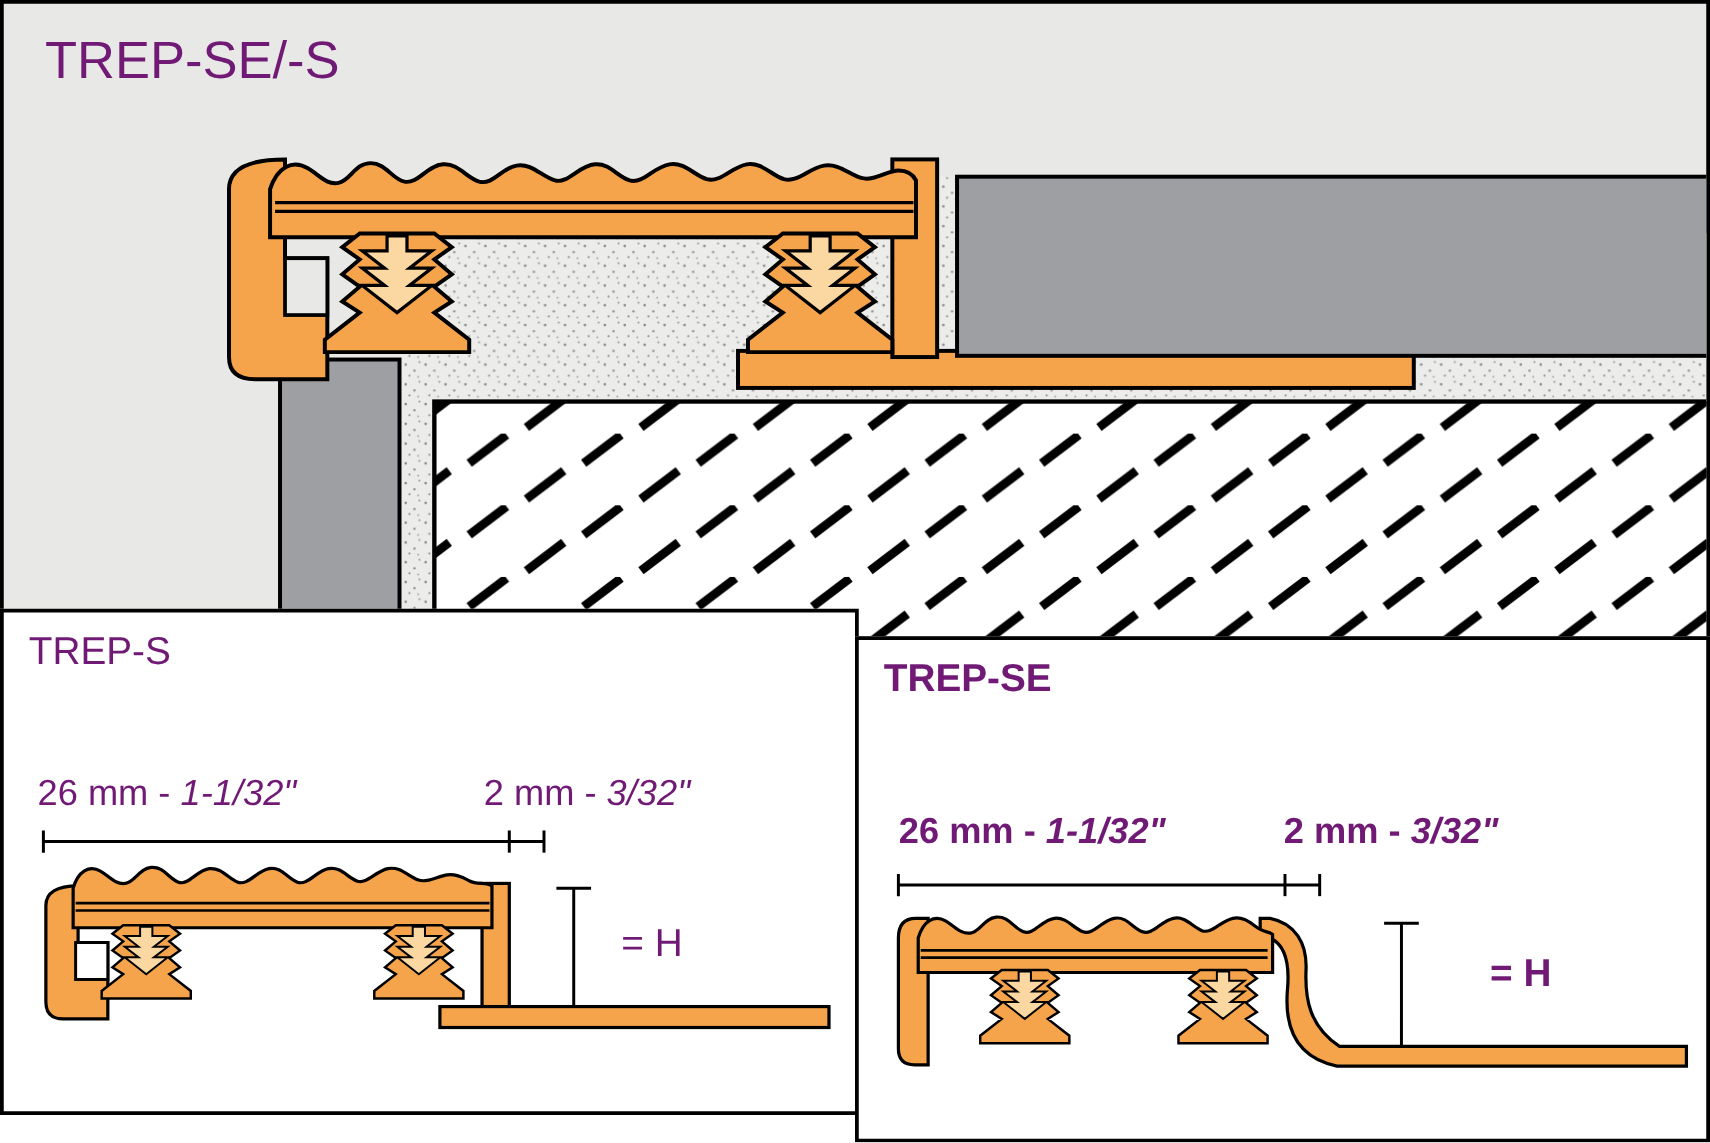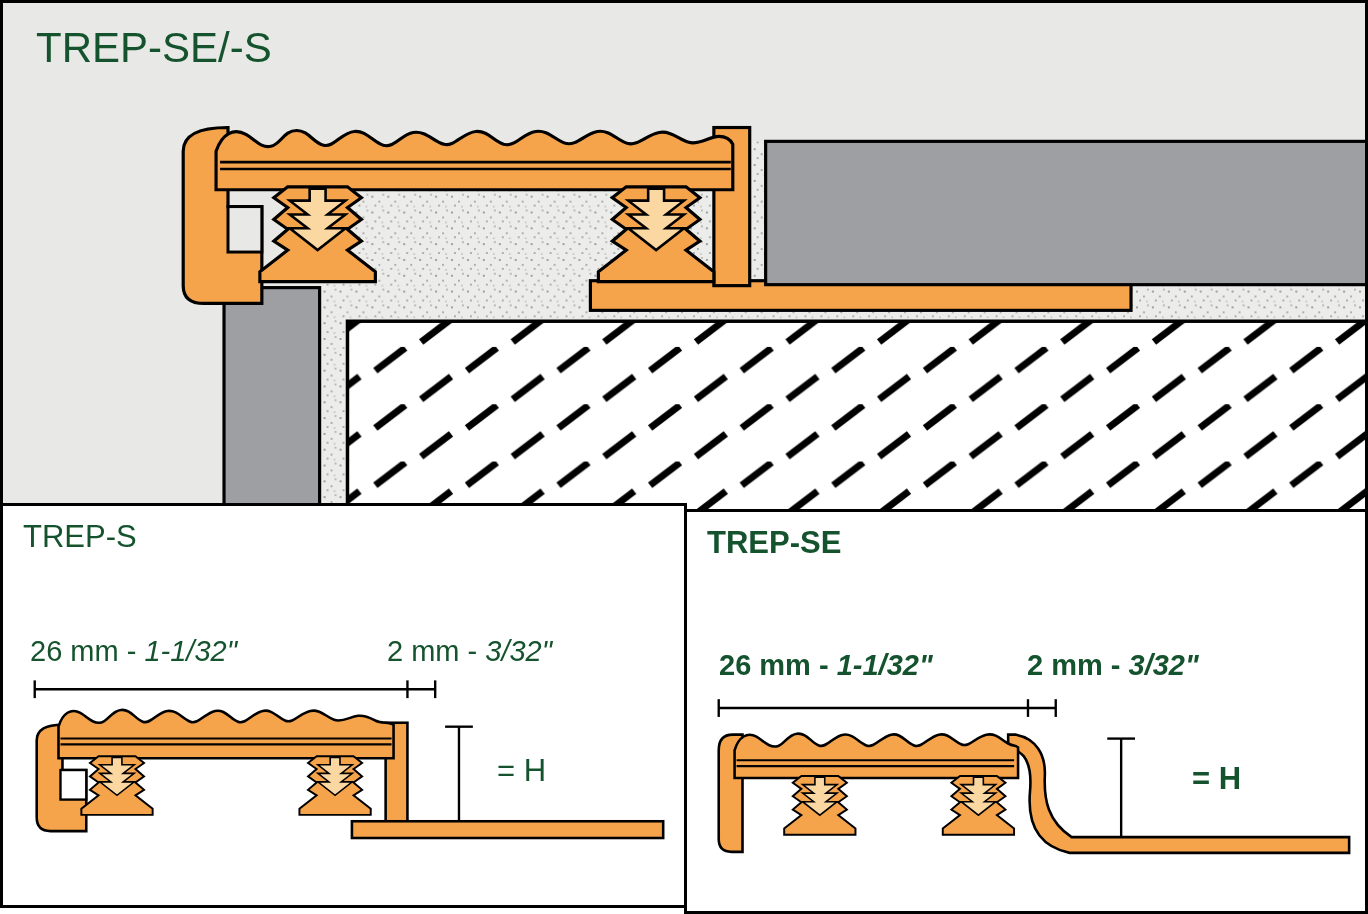--- a/index.html
+++ b/index.html
@@ -1,23 +1,23 @@
 <!DOCTYPE html>
 <html style="--c-panel-bg: #e8e8e6; --c-profile-orange: #f6a44c; --c-insert-peach: #fbd7a2; --c-tile-gray: #9d9fa2; --c-outline: #000000;"><head>
 <meta charset="utf-8">
 <style>
   html,body{margin:0;padding:0;background:#fff;}
   .stage{
     position:relative;width:1368px;height:914px;overflow:hidden;
-    font-family:"Liberation Sans",sans-serif;color:#14532d;background:#fff;
+    font-family:"Liberation Sans",sans-serif;color:#701a75;background:#fff;
   }
   .panel{position:absolute;border:3px solid #000;box-sizing:border-box;}
   .panel svg{position:absolute;left:0;top:0;width:100%;height:100%;display:block;}
   .panel-top{left:0;top:0;width:1368px;height:512px;background:var(--c-panel-bg,#e8e8e6);}
-  .panel-bl{left:0;top:503px;width:687px;height:405px;background:#fff;}
+  .panel-bl{left:0;top:487px;width:687px;height:405px;background:#fff;}
   .panel-br{left:684px;top:509px;width:684px;height:405px;background:#fff;font-weight:bold;}
   .label{position:absolute;white-space:nowrap;line-height:1.1;}
   .title-lg{font-size:42px;}
   .title-md{font-size:31px;}
   .dim{font-size:29px;}
   .dim i{font-style:italic;}
   .hlabel{font-size:31px;}
   
   .f-orange{fill:var(--c-profile-orange,#f6a44c);}
   .f-peach{fill:var(--c-insert-peach,#fbd7a2);}

